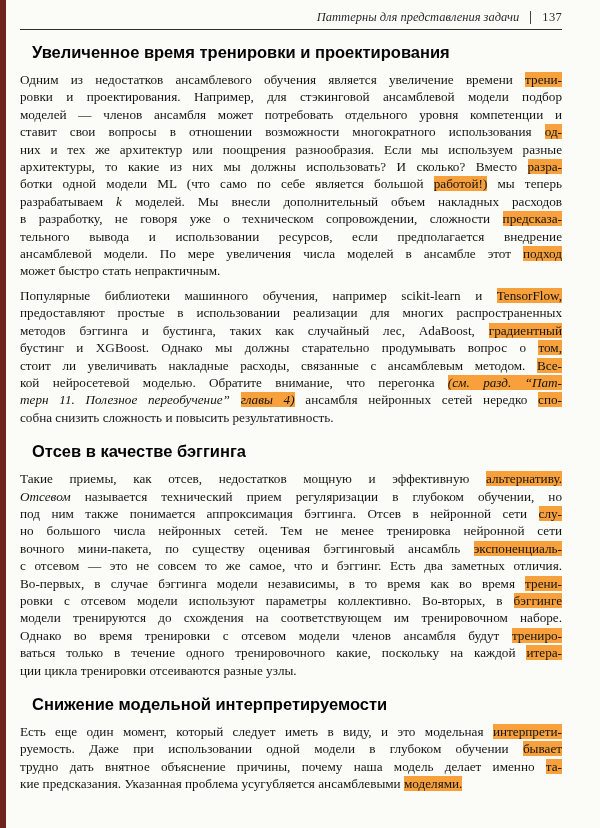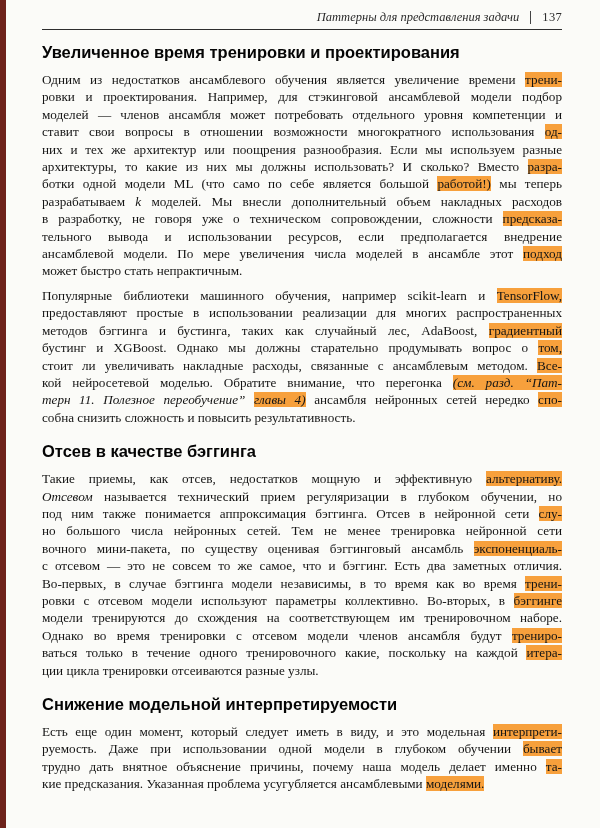--- a/index.html
+++ b/index.html
@@ -10,38 +10,38 @@
     color: #141414;
     position: relative;
     overflow: hidden;
   }
   .edge-bar {
     position: absolute; left: 0; top: 0; bottom: 0;
     width: 6px;
     background: var(--edge, #6e231b);
   }
   .content {
-    padding: 10px 38px 0 42px;
+    padding: 10px 38px 0 20px;
   }
   .running-header {
     display: flex; justify-content: flex-end; align-items: center;
     font-size: 12.5px; line-height: 15px; color: #2b2b2b;
   }
   .running-title { font-style: italic; }
   .header-divider {
     display: inline-block; width: 0; height: 13px;
     border-left: 1px solid #444; margin: 0 11px;
   }
   .page-number { font-style: normal; letter-spacing: 0.3px; }
   .header-rule { border-bottom: 1.4px solid #2e2e2e; margin-top: 4px; }
   .section-heading {
     font-family: "Liberation Sans", sans-serif;
     font-weight: bold; font-size: 16.5px; line-height: 21px;
     color: #050505;
-    margin: 15px 0 8px 0;
+    margin: 15px 0 8px 12px;
   }
   .sections > .section-heading:first-child { margin-top: 12px; }
   .paragraph { margin: 0 0 7px 0; }
   .pline {
     font-size: 13.2px; line-height: 17.4px;
     text-align: justify;
     text-align-last: justify;
     white-space: normal;
   }
   .pline.last { text-align-last: left; }

